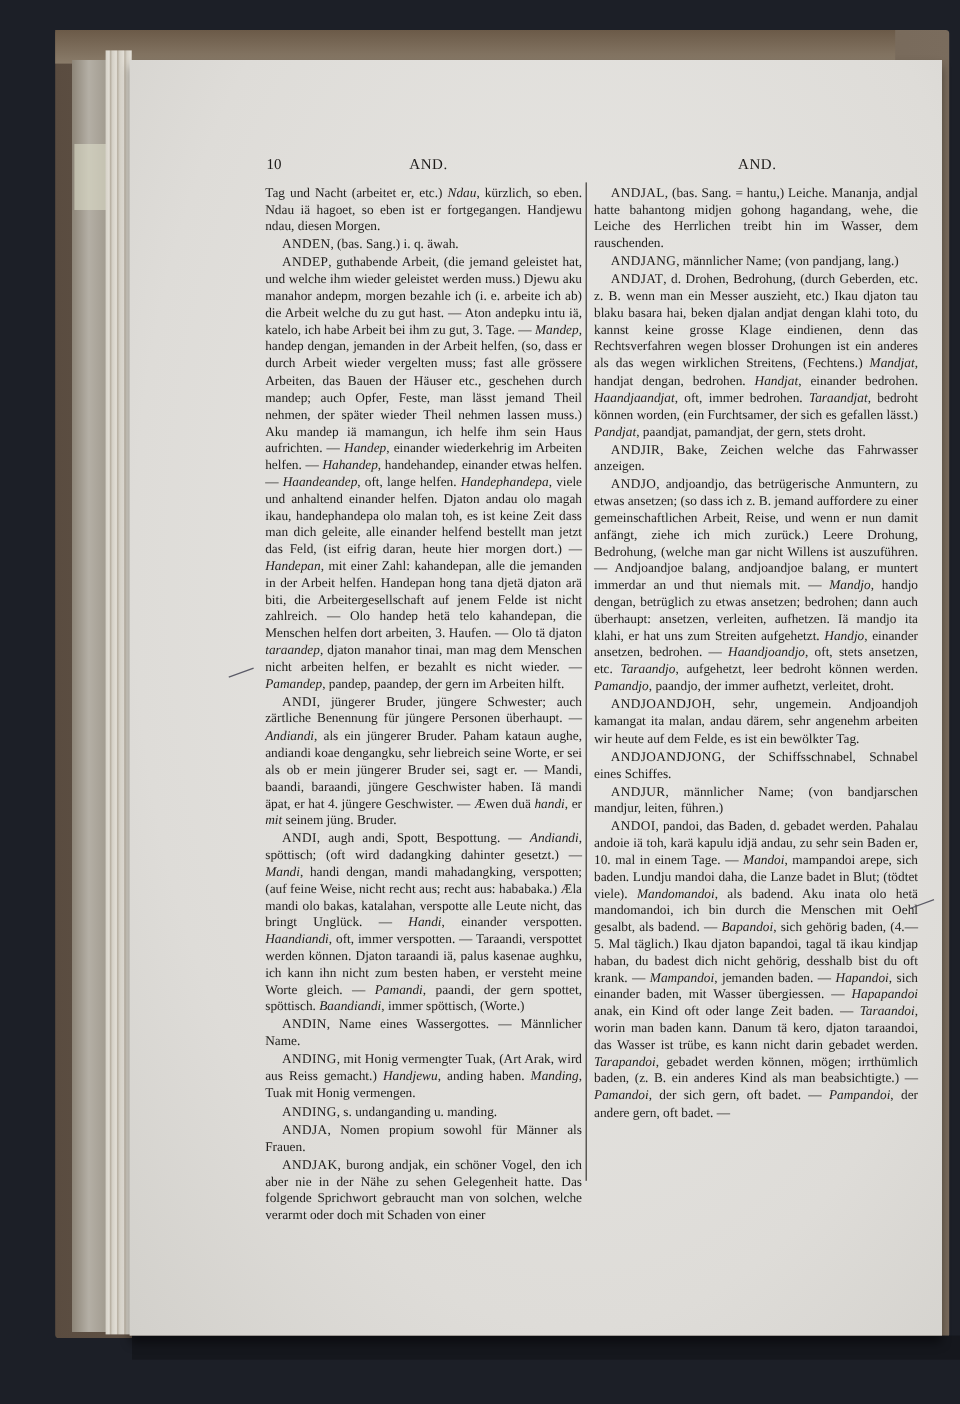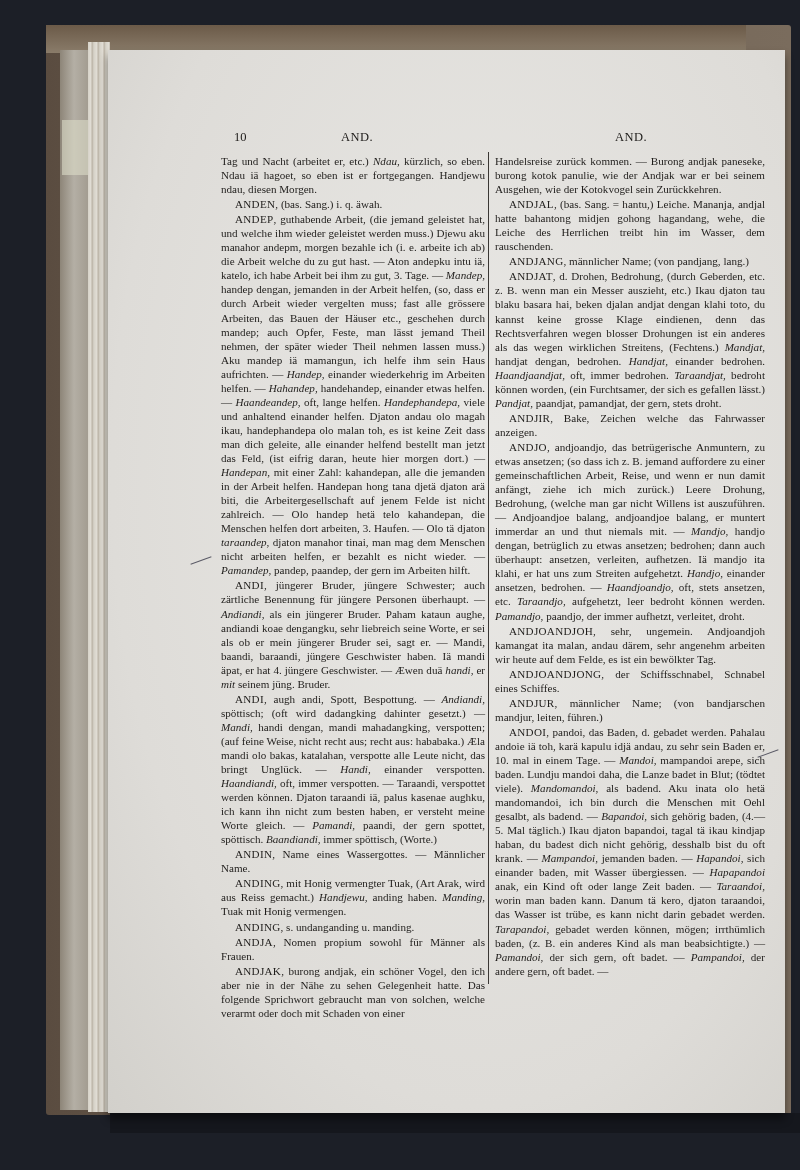--- a/index.html
+++ b/index.html
@@ -36,21 +36,21 @@
     box-shadow:0 6px 8px rgba(0,0,0,0.45);
   }
   .page-shadow-bottom {
     position:absolute; left:110px; top:1113px; width:690px; height:20px;
     background:#15171d;
   }
   .header {
     position:absolute; top:130px; left:218px; width:550px; height:14px;
     font-size:12.5px; color:#1d1b19;
   }
-  .page-num { position:absolute; left:16px; top:0; }
+  .page-num { position:absolute; left:4px; top:0; }
   .head-left { position:absolute; left:123px; top:0; letter-spacing:0.5px; }
   .head-right { position:absolute; left:397px; top:0; letter-spacing:0.5px; }
   .col {
     position:absolute; top:153px;
     font-size:11.1px; line-height:14.05px; color:#1f1d1b;
     text-align:justify;
   }
   .col-left { left:220px; width:266px; }
   .col-right { left:494px; width:272px; }
   .divider {
@@ -89,21 +89,20 @@
     <p class="entry"><span class="hw">ANDI</span><span>, jüngerer Bruder, jüngere Schwester; auch zärtliche Benennung für jüngere Personen überhaupt. — <i>Andiandi</i>, als ein jüngerer Bruder. Paham kataun aughe, andiandi koae dengangku, sehr liebreich seine Worte, er sei als ob er mein jüngerer Bruder sei, sagt er. — Mandi, baandi, baraandi, jüngere Geschwister haben. Iä mandi äpat, er hat 4. jüngere Geschwister. — Æwen duä <i>handi</i>, er <i>mit</i> seinem jüng. Bruder.</span></p>
     <p class="entry"><span class="hw">ANDI</span><span>, augh andi, Spott, Bespottung. — <i>Andiandi</i>, spöttisch; (oft wird dadangking dahinter gesetzt.) — <i>Mandi</i>, handi dengan, mandi mahadangking, verspotten; (auf feine Weise, nicht recht aus; recht aus: hababaka.) Æla mandi olo bakas, katalahan, verspotte alle Leute nicht, das bringt Unglück. — <i>Handi</i>, einander verspotten. <i>Haandiandi</i>, oft, immer verspotten. — Taraandi, verspottet werden können. Djaton taraandi iä, palus kasenae aughku, ich kann ihn nicht zum besten haben, er versteht meine Worte gleich. — <i>Pamandi</i>, paandi, der gern spottet, spöttisch. <i>Baandiandi</i>, immer spöttisch, (Worte.)</span></p>
     <p class="entry"><span class="hw">ANDIN</span><span>, Name eines Wassergottes. — Männlicher Name.</span></p>
     <p class="entry"><span class="hw">ANDING</span><span>, mit Honig vermengter Tuak, (Art Arak, wird aus Reiss gemacht.) <i>Handjewu</i>, anding haben. <i>Manding</i>, Tuak mit Honig vermengen.</span></p>
     <p class="entry"><span class="hw">ANDING</span><span>, s. undanganding u. manding.</span></p>
     <p class="entry"><span class="hw">ANDJA</span><span>, Nomen propium sowohl für Männer als Frauen.</span></p>
     <p class="entry"><span class="hw">ANDJAK</span><span>, burong andjak, ein schöner Vogel, den ich aber nie in der Nähe zu sehen Gelegenheit hatte. Das folgende Sprichwort gebraucht man von solchen, welche verarmt oder doch mit Schaden von einer</span></p>
   </div>
 <div class="divider"></div>
 <div class="col col-right" id="col-right">
-    <p class="entry cont"><span>Handelsreise zurück kommen. — Burong andjak paneseke, burong kotok panulie, wie der Andjak war er bei seinem Ausgehen, wie der Kotokvogel sein Zurückkehren.</span></p>
     <p class="entry"><span class="hw">ANDJAL</span><span>, (bas. Sang. = hantu,) Leiche. Mananja, andjal hatte bahantong midjen gohong hagandang, wehe, die Leiche des Herrlichen treibt hin im Wasser, dem rauschenden.</span></p>
     <p class="entry"><span class="hw">ANDJANG</span><span>, männlicher Name; (von pandjang, lang.)</span></p>
     <p class="entry"><span class="hw">ANDJAT</span><span>, d. Drohen, Bedrohung, (durch Geberden, etc. z. B. wenn man ein Messer auszieht, etc.) Ikau djaton tau blaku basara hai, beken djalan andjat dengan klahi toto, du kannst keine grosse Klage eindienen, denn das Rechtsverfahren wegen blosser Drohungen ist ein anderes als das wegen wirklichen Streitens, (Fechtens.) <i>Mandjat</i>, handjat dengan, bedrohen. <i>Handjat</i>, einander bedrohen. <i>Haandjaandjat</i>, oft, immer bedrohen. <i>Taraandjat</i>, bedroht können worden, (ein Furchtsamer, der sich es gefallen lässt.) <i>Pandjat</i>, paandjat, pamandjat, der gern, stets droht.</span></p>
     <p class="entry"><span class="hw">ANDJIR</span><span>, Bake, Zeichen welche das Fahrwasser anzeigen.</span></p>
     <p class="entry"><span class="hw">ANDJO</span><span>, andjoandjo, das betrügerische Anmuntern, zu etwas ansetzen; (so dass ich z. B. jemand auffordere zu einer gemeinschaftlichen Arbeit, Reise, und wenn er nun damit anfängt, ziehe ich mich zurück.) Leere Drohung, Bedrohung, (welche man gar nicht Willens ist auszuführen. — Andjoandjoe balang, andjoandjoe balang, er muntert immerdar an und thut niemals mit. — <i>Mandjo</i>, handjo dengan, betrüglich zu etwas ansetzen; bedrohen; dann auch überhaupt: ansetzen, verleiten, aufhetzen. Iä mandjo ita klahi, er hat uns zum Streiten aufgehetzt. <i>Handjo</i>, einander ansetzen, bedrohen. — <i>Haandjoandjo</i>, oft, stets ansetzen, etc. <i>Taraandjo</i>, aufgehetzt, leer bedroht können werden. <i>Pamandjo</i>, paandjo, der immer aufhetzt, verleitet, droht.</span></p>
     <p class="entry"><span class="hw">ANDJOANDJOH</span><span>, sehr, ungemein. Andjoandjoh kamangat ita malan, andau därem, sehr angenehm arbeiten wir heute auf dem Felde, es ist ein bewölkter Tag.</span></p>
     <p class="entry"><span class="hw">ANDJOANDJONG</span><span>, der Schiffsschnabel, Schnabel eines Schiffes.</span></p>
     <p class="entry"><span class="hw">ANDJUR</span><span>, männlicher Name; (von bandjarschen mandjur, leiten, führen.)</span></p>
     <p class="entry"><span class="hw">ANDOI</span><span>, pandoi, das Baden, d. gebadet werden. Pahalau andoie iä toh, karä kapulu idjä andau, zu sehr sein Baden er, 10. mal in einem Tage. — <i>Mandoi</i>, mampandoi arepe, sich baden. Lundju mandoi daha, die Lanze badet in Blut; (tödtet viele). <i>Mandomandoi</i>, als badend. Aku inata olo hetä mandomandoi, ich bin durch die Menschen mit Oehl gesalbt, als badend. — <i>Bapandoi</i>, sich gehörig baden, (4.—5. Mal täglich.) Ikau djaton bapandoi, tagal tä ikau kindjap haban, du badest dich nicht gehörig, desshalb bist du oft krank. — <i>Mampandoi</i>, jemanden baden. — <i>Hapandoi</i>, sich einander baden, mit Wasser übergiessen. — <i>Hapapandoi</i> anak, ein Kind oft oder lange Zeit baden. — <i>Taraandoi</i>, worin man baden kann. Danum tä kero, djaton taraandoi, das Wasser ist trübe, es kann nicht darin gebadet werden. <i>Tarapandoi</i>, gebadet werden können, mögen; irrthümlich baden, (z. B. ein anderes Kind als man beabsichtigte.) — <i>Pamandoi</i>, der sich gern, oft badet. — <i>Pampandoi</i>, der andere gern, oft badet. —</span></p>
   </div>

